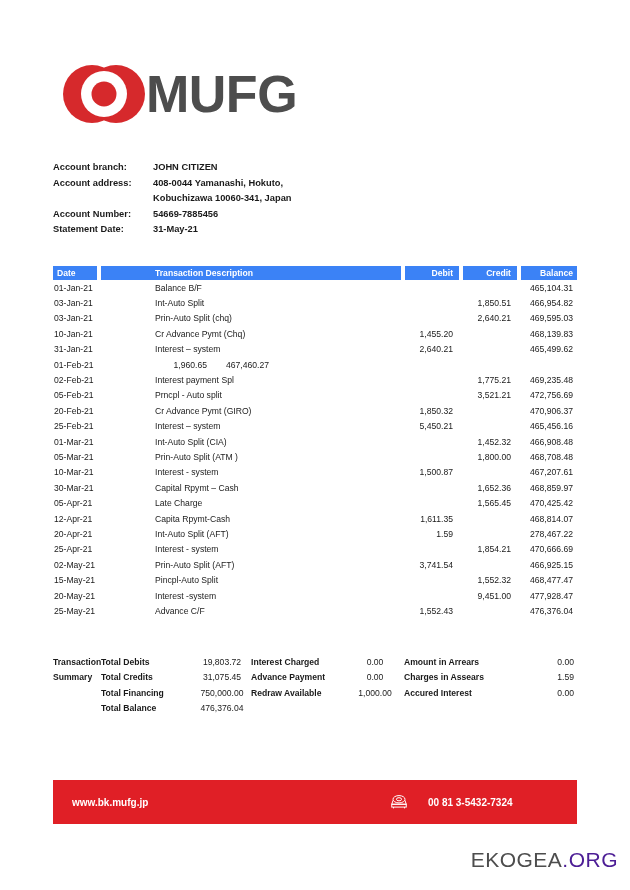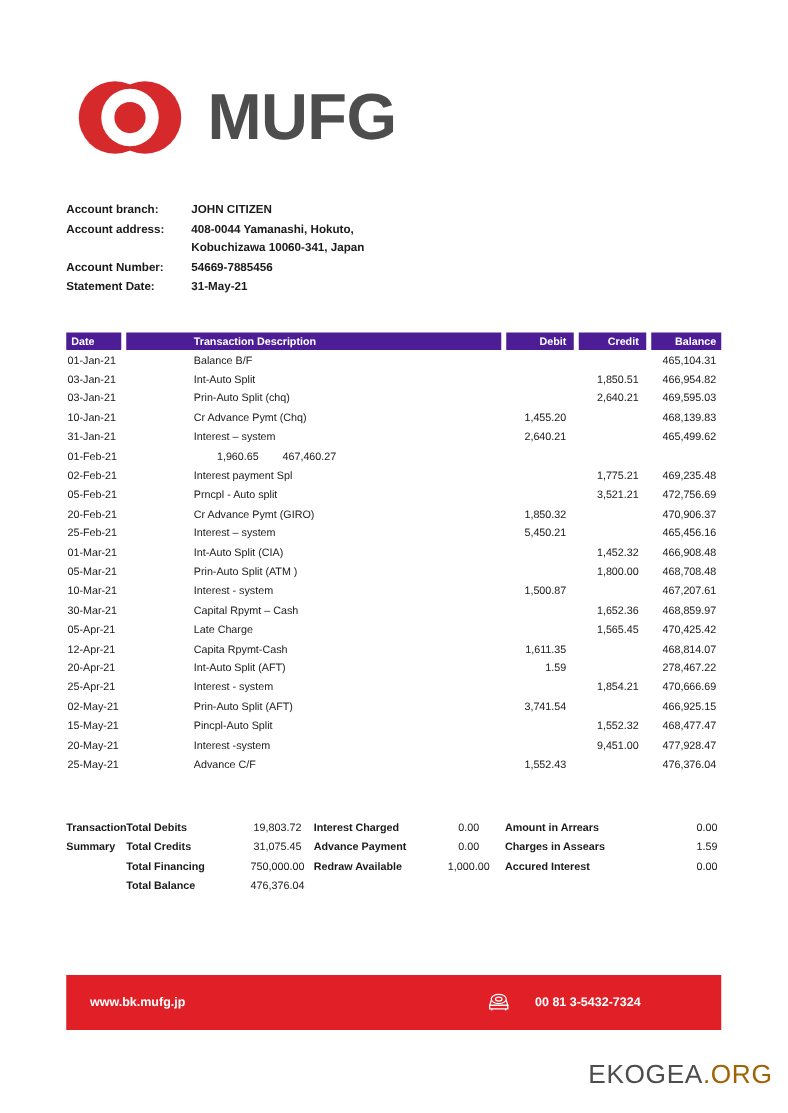--- a/index.html
+++ b/index.html
@@ -35,21 +35,20 @@
     width: 84px;
     height: 76px;
     position: relative;
     flex: 0 0 auto;
   }
   .logo-wordmark {
     font-size: 52px;
     font-weight: bold;
     letter-spacing: -0.5px;
     color: #4d4d4d;
-    margin-left: 20px;
     line-height: 1;
     font-family: "Liberation Sans", sans-serif;
   }
 
   
   .acct {
     position: absolute;
     left: 53px;
     top: 160px;
     font-size: 9.3px;
@@ -75,21 +74,21 @@
     top: 266px;
     width: 524px;
   }
   .thead {
     display: flex;
     height: 14px;
     align-items: stretch;
     gap: 4px;
   }
   .th {
-    background: #4c1d95;
+    background: #3b82f6;
     color: #ffffff;
     font-size: 8.6px;
     font-weight: bold;
     display: flex;
     align-items: center;
     box-sizing: border-box;
   }
   .th-date    { width: 44px;  padding-left: 4px; }
   .th-desc    { flex: 1 1 auto; padding-left: 54px; }
   .th-debit   { width: 54px;  justify-content: flex-end; padding-right: 6px; }
@@ -195,21 +194,21 @@
   
   .watermark {
     position: absolute;
     right: 12px;
     top: 848px;
     font-size: 21px;
     letter-spacing: 0.5px;
     font-family: "Liberation Sans", sans-serif;
   }
   .wm-name { color: #4d4d4d; }
-  .wm-tld  { color: #a16207; }
+  .wm-tld  { color: #4c1d95; }
 </style>
 </head>
 <body>
 
 <div class="page">
 
   <div class="logo-block">
     <div class="logo-mark">
       <svg viewBox="0 0 84 76" width="84" height="76" aria-hidden="true">
         <circle cx="30" cy="38" r="29" fill="#d6292c"></circle>

